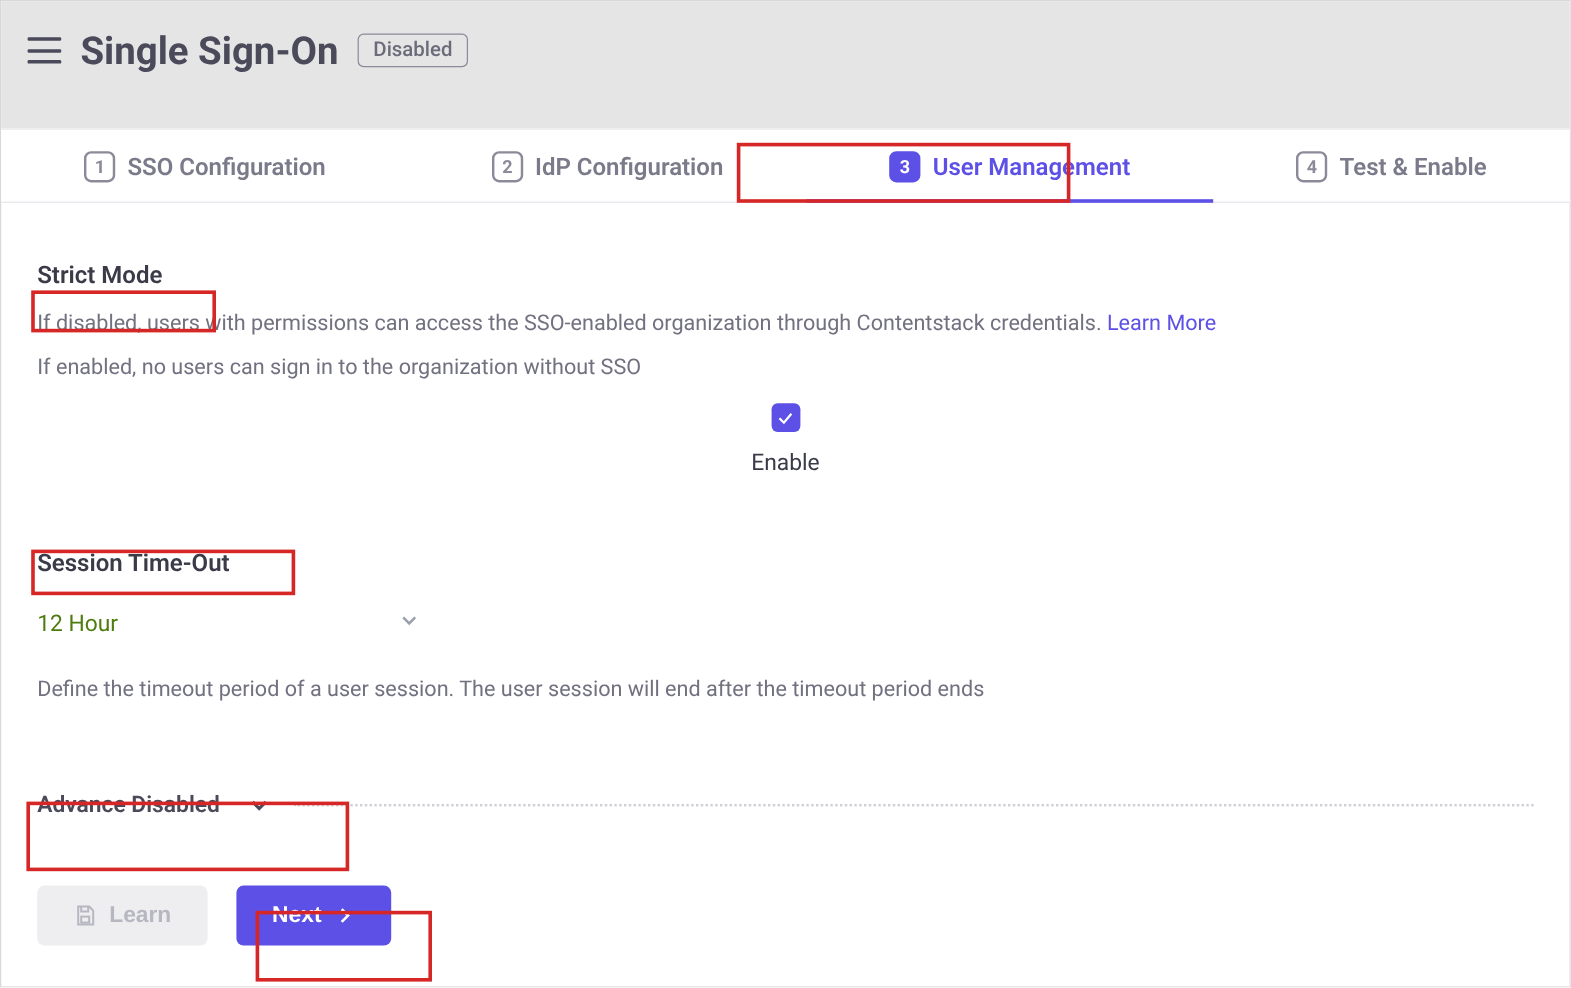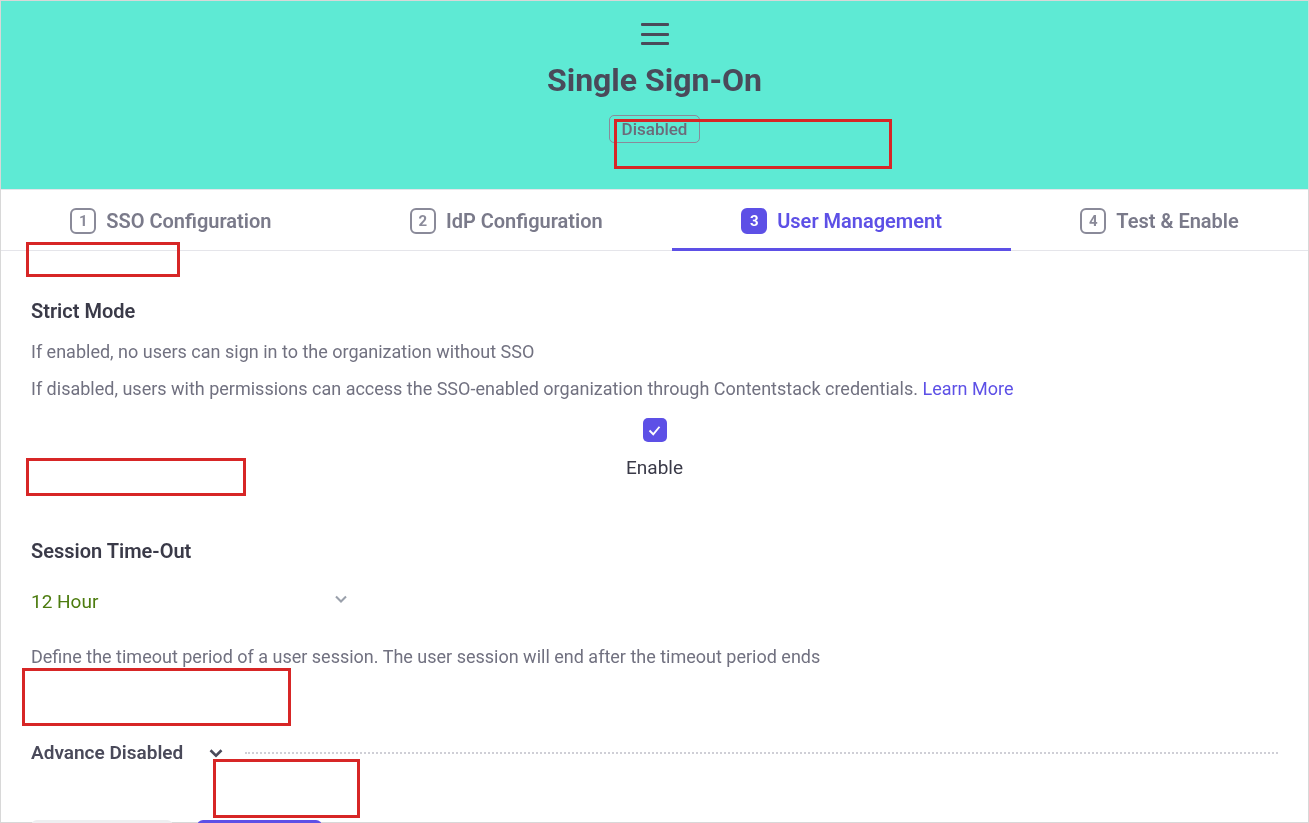--- a/index.html
+++ b/index.html
@@ -11,27 +11,26 @@
     background: #fff;
   }
   .page {
     width: 1309px;
     height: 823px;
     border: 1px solid #d8d8d8;
     display: flex;
     flex-direction: column;
   }
   .header {
-    background: #5eead4;
+    background: #e5e5e5;
     border-bottom: 0;
     padding: 22px 22px 46px 22px;
     display: flex;
     align-items: center;
     gap: 16px;
-    flex-direction: column;
   }
   .hamburger {
     width: 28px;
     height: 22px;
     display: flex;
     flex-direction: column;
     justify-content: space-between;
     cursor: pointer;
   }
   .hamburger span {
@@ -254,24 +253,24 @@
     <div class="tab">
       <span class="num">4</span>
       <span>Test &amp; Enable</span>
     </div>
   </div>
 
   <div class="content">
 
     <div>
       <div class="section-title">Strict Mode</div>
-      <div class="desc">If enabled, no users can sign in to the organization without SSO</div>
       <div class="desc">
         <span>If disabled, users with permissions can access the SSO-enabled organization through Contentstack credentials. </span><span class="link">Learn More</span>
       </div>
+      <div class="desc">If enabled, no users can sign in to the organization without SSO</div>
       <div class="checkbox-row">
         <div class="checkbox">
           <svg viewBox="0 0 24 24">
               <polyline points="4 12 10 18 20 6"></polyline>
             </svg>
         </div>
         <span>Enable</span>
       </div>
     </div>
 
@@ -301,21 +300,21 @@
     <div class="actions">
       <button class="btn btn-save" disabled="">
         <svg viewBox="0 0 24 24">
           <path d="M5 3h11l4 4v14H5z"></path>
             <path d="M8 3v5h7V3"></path>
             <rect x="8" y="13" width="8" height="6"></rect>
         </svg>
         <span>Learn</span>
       </button>
       <button class="btn btn-next">
-        <span>Test</span>
+        <span>Next</span>
         <svg viewBox="0 0 24 24">
             <polyline points="9 5 16 12 9 19"></polyline>
           </svg>
       </button>
     </div>
 
   </div>
 
   <div class="hl" style="left:613px; top:118px; width:278px; height:50px;"></div>
   <div class="hl" style="left:25px; top:241px; width:154px; height:35px;"></div>

